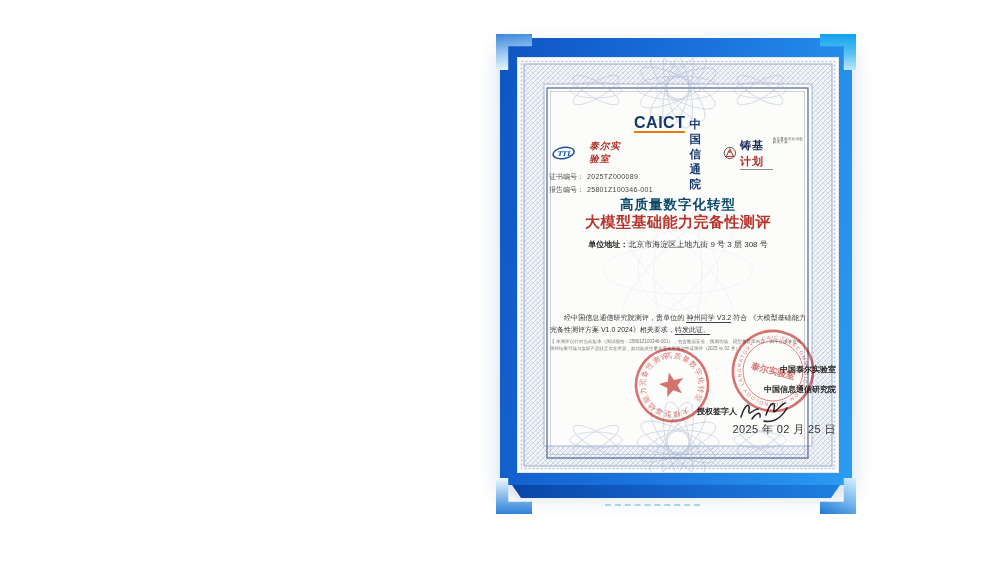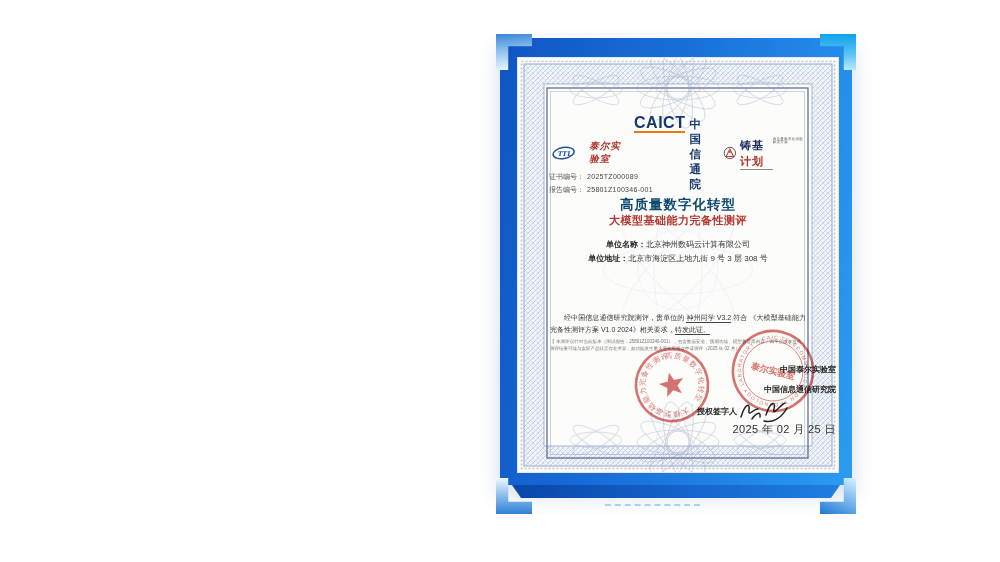--- a/index.html
+++ b/index.html
@@ -49,21 +49,21 @@
   .zhuji-tag{font-size:3.5px;color:#555;margin-top:1.5px;letter-spacing:.3px;}
 
   
   .numbers{position:absolute;left:31px;top:112px;font-size:7px;color:#555;line-height:1.9;}
   .numbers .val{color:#444;margin-left:3px;letter-spacing:.3px;}
 
   
   .title1{position:absolute;left:0;right:0;top:138px;text-align:center;
     font-size:13.5px;font-weight:bold;color:#0c4a6e;letter-spacing:1px;}
   .title2{position:absolute;left:0;right:0;top:155px;text-align:center;
-    font-size:11px;font-weight:bold;color:#b5342c;letter-spacing:.5px;}
+    font-size:15px;font-weight:bold;color:#b5342c;letter-spacing:.5px;}
 
   
   .fields{position:absolute;left:0;right:0;top:180px;text-align:center;font-size:8px;line-height:1.7;}
   .f-label{font-weight:bold;color:#222;}
   .f-value{color:#333;}
 
   
   .statement{position:absolute;left:32px;right:32px;top:254px;font-size:7px;color:#333;
     line-height:1.75;text-align:justify;text-indent:2em;}
   .statement .u{border-bottom:.8px solid #444;padding-bottom:.5px;}
@@ -204,23 +204,20 @@
       <div>
         <span>报告编号：</span><span class="val">25801Z100346-001</span>
       </div>
     </div>
 
     <div class="title1">高质量数字化转型</div>
     <div class="title2">大模型基础能力完备性测评</div>
 
     <div class="fields">
       <div class="field-row">
-        <span class="f-label">单位名称：</span><span class="f-value">北京神州数码云计算有限公司</span>
-      </div>
-      <div class="field-row">
         <span class="f-label">单位地址：</span><span class="f-value">北京市海淀区上地九街 9 号 3 层 308 号</span>
       </div>
     </div>
 
     <div class="statement">
       <span>经中国信息通信研究院测评，贵单位的 </span><span class="u">神州问学 V3.2</span><span> 符合 《大模型基础能力完备性测评方案 V1.0 2024》相关要求，</span><span class="u">特发此证。</span>
     </div>
 
     <div class="footnote">【 本测评仅针对当前版本（测试报告：25801Z100346-001），包含数据安全、预期功能、模型兼容等内容；因平台版本迭代，测评结果可能与实际产品状态存在差异，如功能发生重大变化应再次申请测评（2025 年 02 月）。</div>
 

